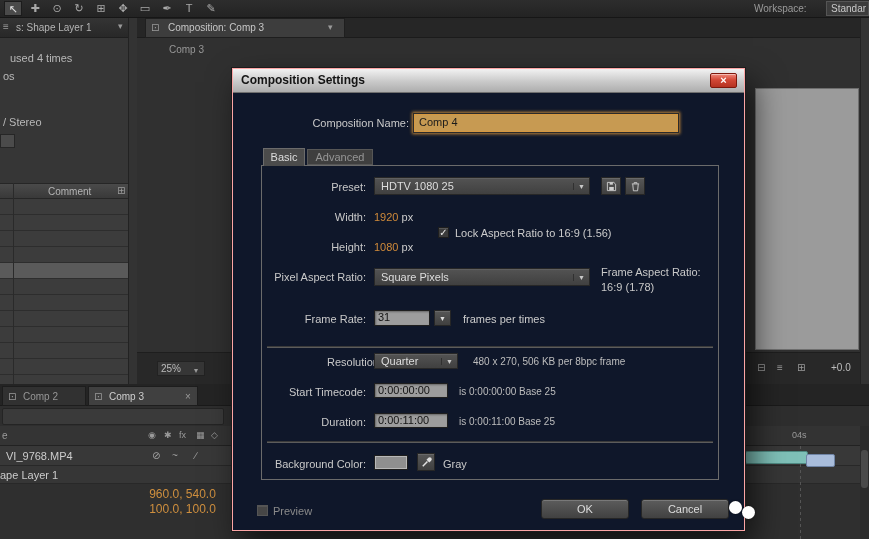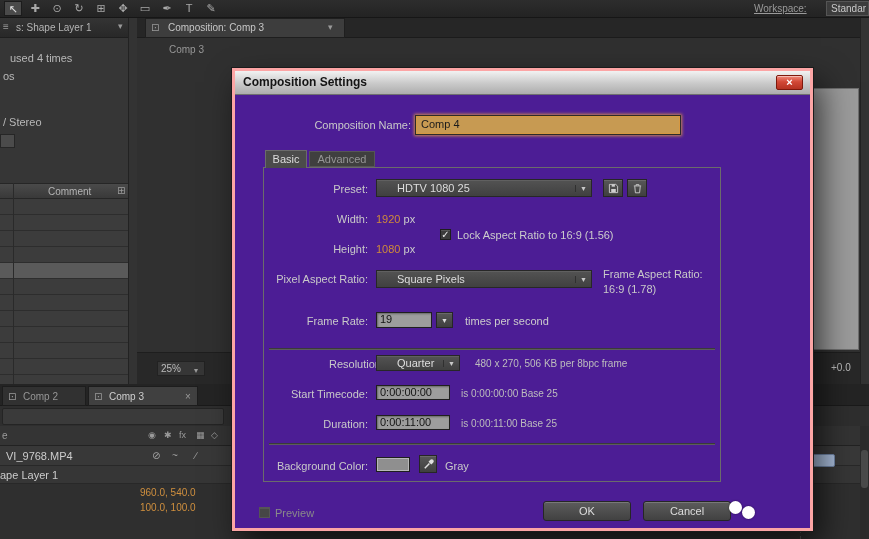--- a/index.html
+++ b/index.html
@@ -6,21 +6,21 @@
   *{box-sizing:border-box;}
   .scene{position:relative;width:869px;height:539px;overflow:hidden;background:#2e2e2e;
          font-family:"Liberation Sans","DejaVu Sans",sans-serif;font-size:11px;color:#ccc;
          -webkit-user-select:none;user-select:none;}
   .abs{position:absolute;}
 
   
   .toolbar{left:0;top:0;width:869px;height:18px;background:linear-gradient(#2d2d2d,#232323);border-bottom:1px solid #161616;}
   .ticon{position:absolute;top:1px;width:18px;height:15px;color:#a8a8a8;font-size:11px;line-height:15px;text-align:center;}
   .ticon.sel{background:#4a4a4a;border:1px solid #1c1c1c;color:#e0e0e0;}
-  .wslabel{position:absolute;top:3px;color:#9a9a9a;font-size:10px;text-decoration:underline;}
+  .wslabel{position:absolute;top:3px;color:#9a9a9a;font-size:10px;}
   .wsbox{position:absolute;top:1px;height:15px;background:#3c3c3c;border:1px solid #555;color:#c9c9c9;font-size:10px;
          line-height:13px;padding:0 4px;overflow:hidden;white-space:nowrap;}
 
   
   .leftpanel{left:0;top:18px;width:137px;height:366px;background:#363636;border-right:1px solid #1c1c1c;}
   .lp-bar{position:absolute;left:0;top:0;width:137px;height:20px;background:linear-gradient(#343434,#282828);border-bottom:1px solid #1e1e1e;}
   .lp-bar .t{position:absolute;left:16px;top:4px;font-size:10px;color:#b5b5b5;white-space:nowrap;text-align:right;}
   .lp-line{position:absolute;color:#b8b8b8;font-size:11px;white-space:nowrap;}
   .lp-btn{position:absolute;left:0;top:116px;width:15px;height:14px;background:#4b4b4b;border:1px solid #262626;}
   .lp-comment{position:absolute;left:0;top:165px;width:128px;height:16px;background:linear-gradient(#4a4a4a,#393939);
@@ -55,52 +55,52 @@
   .searchbox{left:2px;top:408px;width:222px;height:17px;background:#3a3a3a;border:1px solid #242424;border-radius:2px;}
 
   
   .timeline{left:0;top:426px;width:869px;height:113px;background:#2f2f2f;}
   .tl-head{position:absolute;left:0;top:0;width:869px;height:20px;background:#343434;border-bottom:1px solid #222;}
   .tl-hic{position:absolute;top:4px;font-size:9px;color:#9a9a9a;}
   .tl-row1{position:absolute;left:0;top:20px;width:869px;height:20px;background:#383838;border-bottom:1px solid #282828;}
   .tl-row2{position:absolute;left:0;top:40px;width:869px;height:18px;background:#363636;border-bottom:1px solid #282828;}
   .tl-name{position:absolute;top:4px;color:#cccccc;font-size:11px;white-space:nowrap;}
   .tl-ric{position:absolute;top:4px;font-size:10px;color:#a0a0a0;}
-  .tl-prop{position:absolute;left:140px;width:85px;height:14px;text-align:left;font-size:10px;color:#cf8f3e;}
+  .tl-prop{position:absolute;left:140px;width:85px;height:14px;text-align:center;font-size:12px;color:#cf8f3e;}
   .tl-ruler{position:absolute;left:740px;top:0;width:120px;height:20px;background:#333;
             border-bottom:1px solid #222;}
   .tl-ruler .t{position:absolute;left:52px;top:4px;font-size:9px;color:#9a9a9a;}
   .tl-grid{position:absolute;left:800px;top:20px;width:1px;height:93px;background:repeating-linear-gradient(to bottom,#555 0 3px,transparent 3px 6px);}
   .bar-teal{position:absolute;left:745px;top:25px;width:63px;height:13px;background:#7fc0b8;border:1px solid #4f8a83;border-radius:2px;}
   .bar-blue{position:absolute;left:806px;top:28px;width:29px;height:13px;background:#a9bddb;border:1px solid #6f84a5;border-radius:2px;}
   .tl-scroll{position:absolute;left:860px;top:0;width:9px;height:113px;background:#2b2b2b;}
   .tl-thumb{position:absolute;left:861px;top:24px;width:7px;height:38px;background:#4a4a4a;border-radius:3px;}
 
   
-  .dialog{left:232px;top:68px;width:581px;height:463px;background:#4c1d95;border:3px solid #fca5a5;
+  .dialog{left:232px;top:68px;width:513px;height:463px;background:#0f172a;border:1px solid #fca5a5;
           box-shadow:0 0 0 1px #1b1b1b,8px 14px 30px rgba(0,0,0,.65);z-index:10;}
   .titlebar{position:absolute;left:0;top:0;width:100%;height:24px;
             background:linear-gradient(#f2f2f2,#c9c9c9 55%,#adadad);border-bottom:1px solid #6f6f6f;}
   .titlebar .t{position:absolute;left:8px;top:4px;color:#141414;font-size:12px;font-weight:bold;}
   .closebtn{position:absolute;right:7px;top:4px;width:27px;height:15px;border-radius:2px;
             background:linear-gradient(#f0897b,#d24836 45%,#b53221);border:1px solid #7e180c;
             color:#fff;font-size:11px;font-weight:bold;line-height:13px;text-align:center;
             box-shadow:inset 0 1px 0 rgba(255,255,255,.45);}
   .lbl{position:absolute;text-align:right;color:#c9c9c9;font-size:11px;white-space:nowrap;}
   .hot{color:#d08a3a;}
   .dim{color:#8a8a8a;}
   .namein{position:absolute;left:180px;top:44px;width:266px;height:20px;background:#3a3a3a;
           border:1px solid #2b2b2b;box-shadow:0 0 3px 1px rgba(235,160,60,.8),inset 0 0 0 1px #d79840;padding:1px;}
   .namein .selt{display:block;width:100%;height:100%;background:#c79a52;color:#1b1b1b;font-size:11px;line-height:15px;padding:0 4px;}
   .tab-basic{position:absolute;left:30px;top:79px;width:42px;height:18px;background:#4b4b4b;
              border:1px solid #6b6b6b;border-bottom:none;color:#ddd;text-align:center;line-height:16px;z-index:2;}
   .tab-adv{position:absolute;left:74px;top:80px;width:66px;height:16px;background:#3f3f3f;
            border:1px solid #565656;color:#969696;text-align:center;line-height:14px;}
   .group{position:absolute;left:28px;top:96px;width:458px;height:315px;border:1px solid #6b6b6b;}
-  .dd{position:absolute;display:flex;align-items:center;height:18px;padding:0 4px 0 20px;
+  .dd{position:absolute;display:flex;align-items:center;height:18px;padding:0 4px 0 6px;
       background:linear-gradient(#535353,#404040);border:1px solid #272727;box-shadow:inset 0 1px 0 #606060;
       color:#ddd;font-size:11px;white-space:nowrap;}
   .dd .arr{margin-left:auto;font-size:7px;color:#c9c9c9;border-left:1px solid #303030;padding-left:4px;line-height:1;}
   .lin{position:absolute;background:#9d9d9d;border:1px solid #1f1f1f;box-shadow:inset 1px 1px 2px rgba(0,0,0,.35);
        color:#141414;font-size:11px;line-height:13px;padding:0 3px;white-space:nowrap;}
   .toolbtn{position:absolute;display:flex;align-items:center;justify-content:center;
            background:linear-gradient(#575757,#3f3f3f);border:1px solid #262626;box-shadow:inset 0 1px 0 #696969;color:#ddd;}
   .cb{position:absolute;width:11px;height:11px;background:#3b3b3b;border:1px solid #1e1e1e;
       box-shadow:inset 0 1px 0 #555;color:#eaeaea;font-size:10px;line-height:10px;text-align:center;}
   .cb.off{background:#464646;border-color:#555;color:transparent;}
@@ -270,23 +270,23 @@
 
     <span class="lbl" style="left:10px;top:202px;width:123px">Pixel Aspect Ratio:</span>
     <div class="dd" style="left:141px;top:199px;width:216px">
       <span>Square Pixels</span>
       <span class="arr">▼</span>
     </div>
     <span class="abs" style="left:368px;top:197px;color:#c9c9c9">Frame Aspect Ratio:</span>
     <span class="abs" style="left:368px;top:212px;color:#c9c9c9">16:9 (1.78)</span>
 
     <span class="lbl" style="left:10px;top:244px;width:123px">Frame Rate:</span>
-    <div class="lin" style="left:141px;top:241px;width:56px;height:16px">19</div>
+    <div class="lin" style="left:141px;top:241px;width:56px;height:16px">31</div>
     <div class="toolbtn" style="left:201px;top:241px;width:17px;height:16px;font-size:7px">▼</div>
-    <span class="abs" style="left:230px;top:244px">times per second</span>
+    <span class="abs" style="left:230px;top:244px">frames per times</span>
 
     <div class="hr" style="left:34px;top:277px;width:446px"></div>
 
     <span class="lbl" style="left:26px;top:287px;width:123px">Resolution:</span>
     <div class="dd" style="left:141px;top:284px;width:84px;height:16px">
       <span>Quarter</span>
       <span class="arr">▼</span>
     </div>
     <span class="info" style="left:240px;top:287px">480 x 270, 506 KB per 8bpc frame</span>
 

